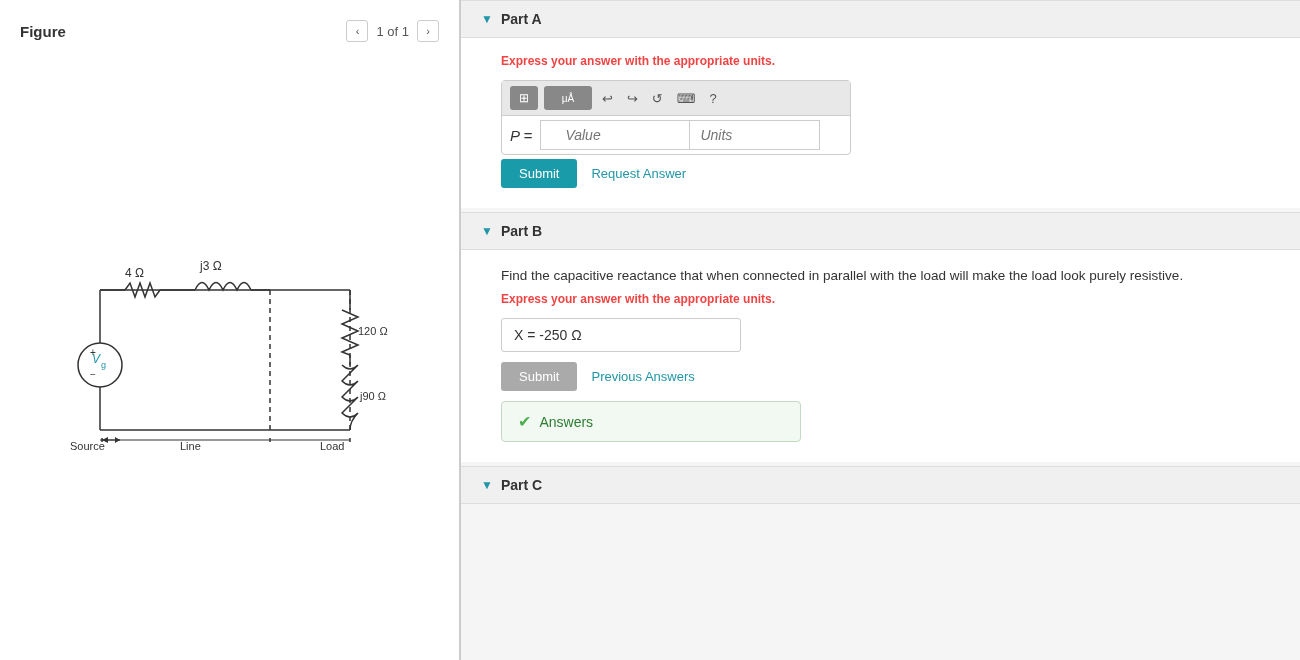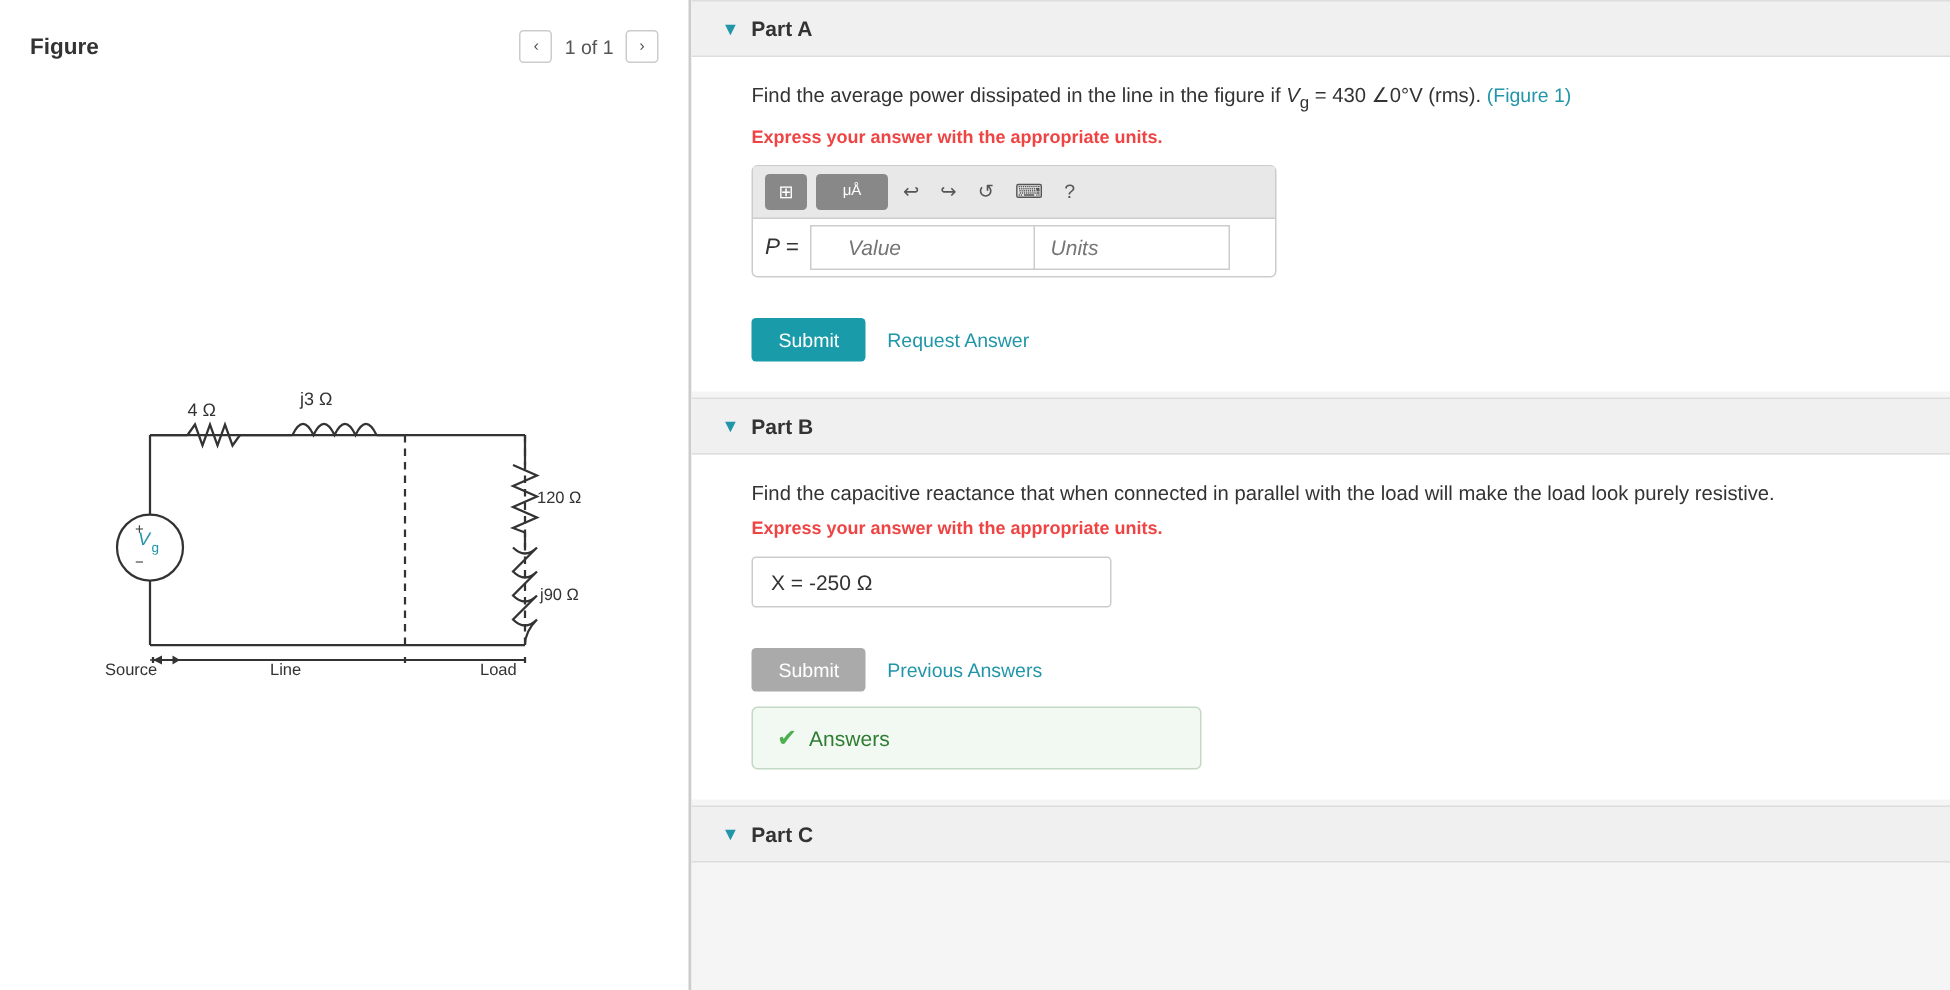--- a/index.html
+++ b/index.html
@@ -191,21 +191,21 @@
       font-size: 14px;
       color: #ec4899;
       font-style: italic;
       outline: none;
     }
 
     .action-row {
       display: flex;
       align-items: center;
       gap: 14px;
-      margin-top: 27px;
+      margin-top: 4px;
     }
 
     .submit-btn {
       background: #1a9baa;
       color: #fff;
       border: none;
       border-radius: 3px;
       padding: 7px 18px;
       font-size: 13px;
       cursor: pointer;
@@ -335,23 +335,20 @@
 <div style="width:1px; background:#ccc; flex-shrink:0;"></div>
 
 <div class="right-panel">
 
   <div class="part-section">
     <div class="part-header">
       <span class="chevron">▼</span>
       <span class="part-label">Part A</span>
     </div>
     <div class="part-content">
-      <div class="problem-text">
-        Find the average power dissipated in the line in the figure if <em>V</em><sub>g</sub> = 430 ∠0°V (rms). <a class="request-link" href="#">(Figure 1)</a>
-      </div>
       <div class="express-text">Express your answer with the appropriate units.</div>
 
       <div class="math-toolbar">
         <div class="toolbar-buttons">
           <button class="tb-btn" style="font-size:12px;">⊞</button>
           <button class="tb-btn" style="font-size:10px; width:48px;">μÅ</button>
           <button class="tb-btn-light">↩</button>
           <button class="tb-btn-light">↪</button>
           <button class="tb-btn-light">↺</button>
           <button class="tb-btn-light">⌨</button>

